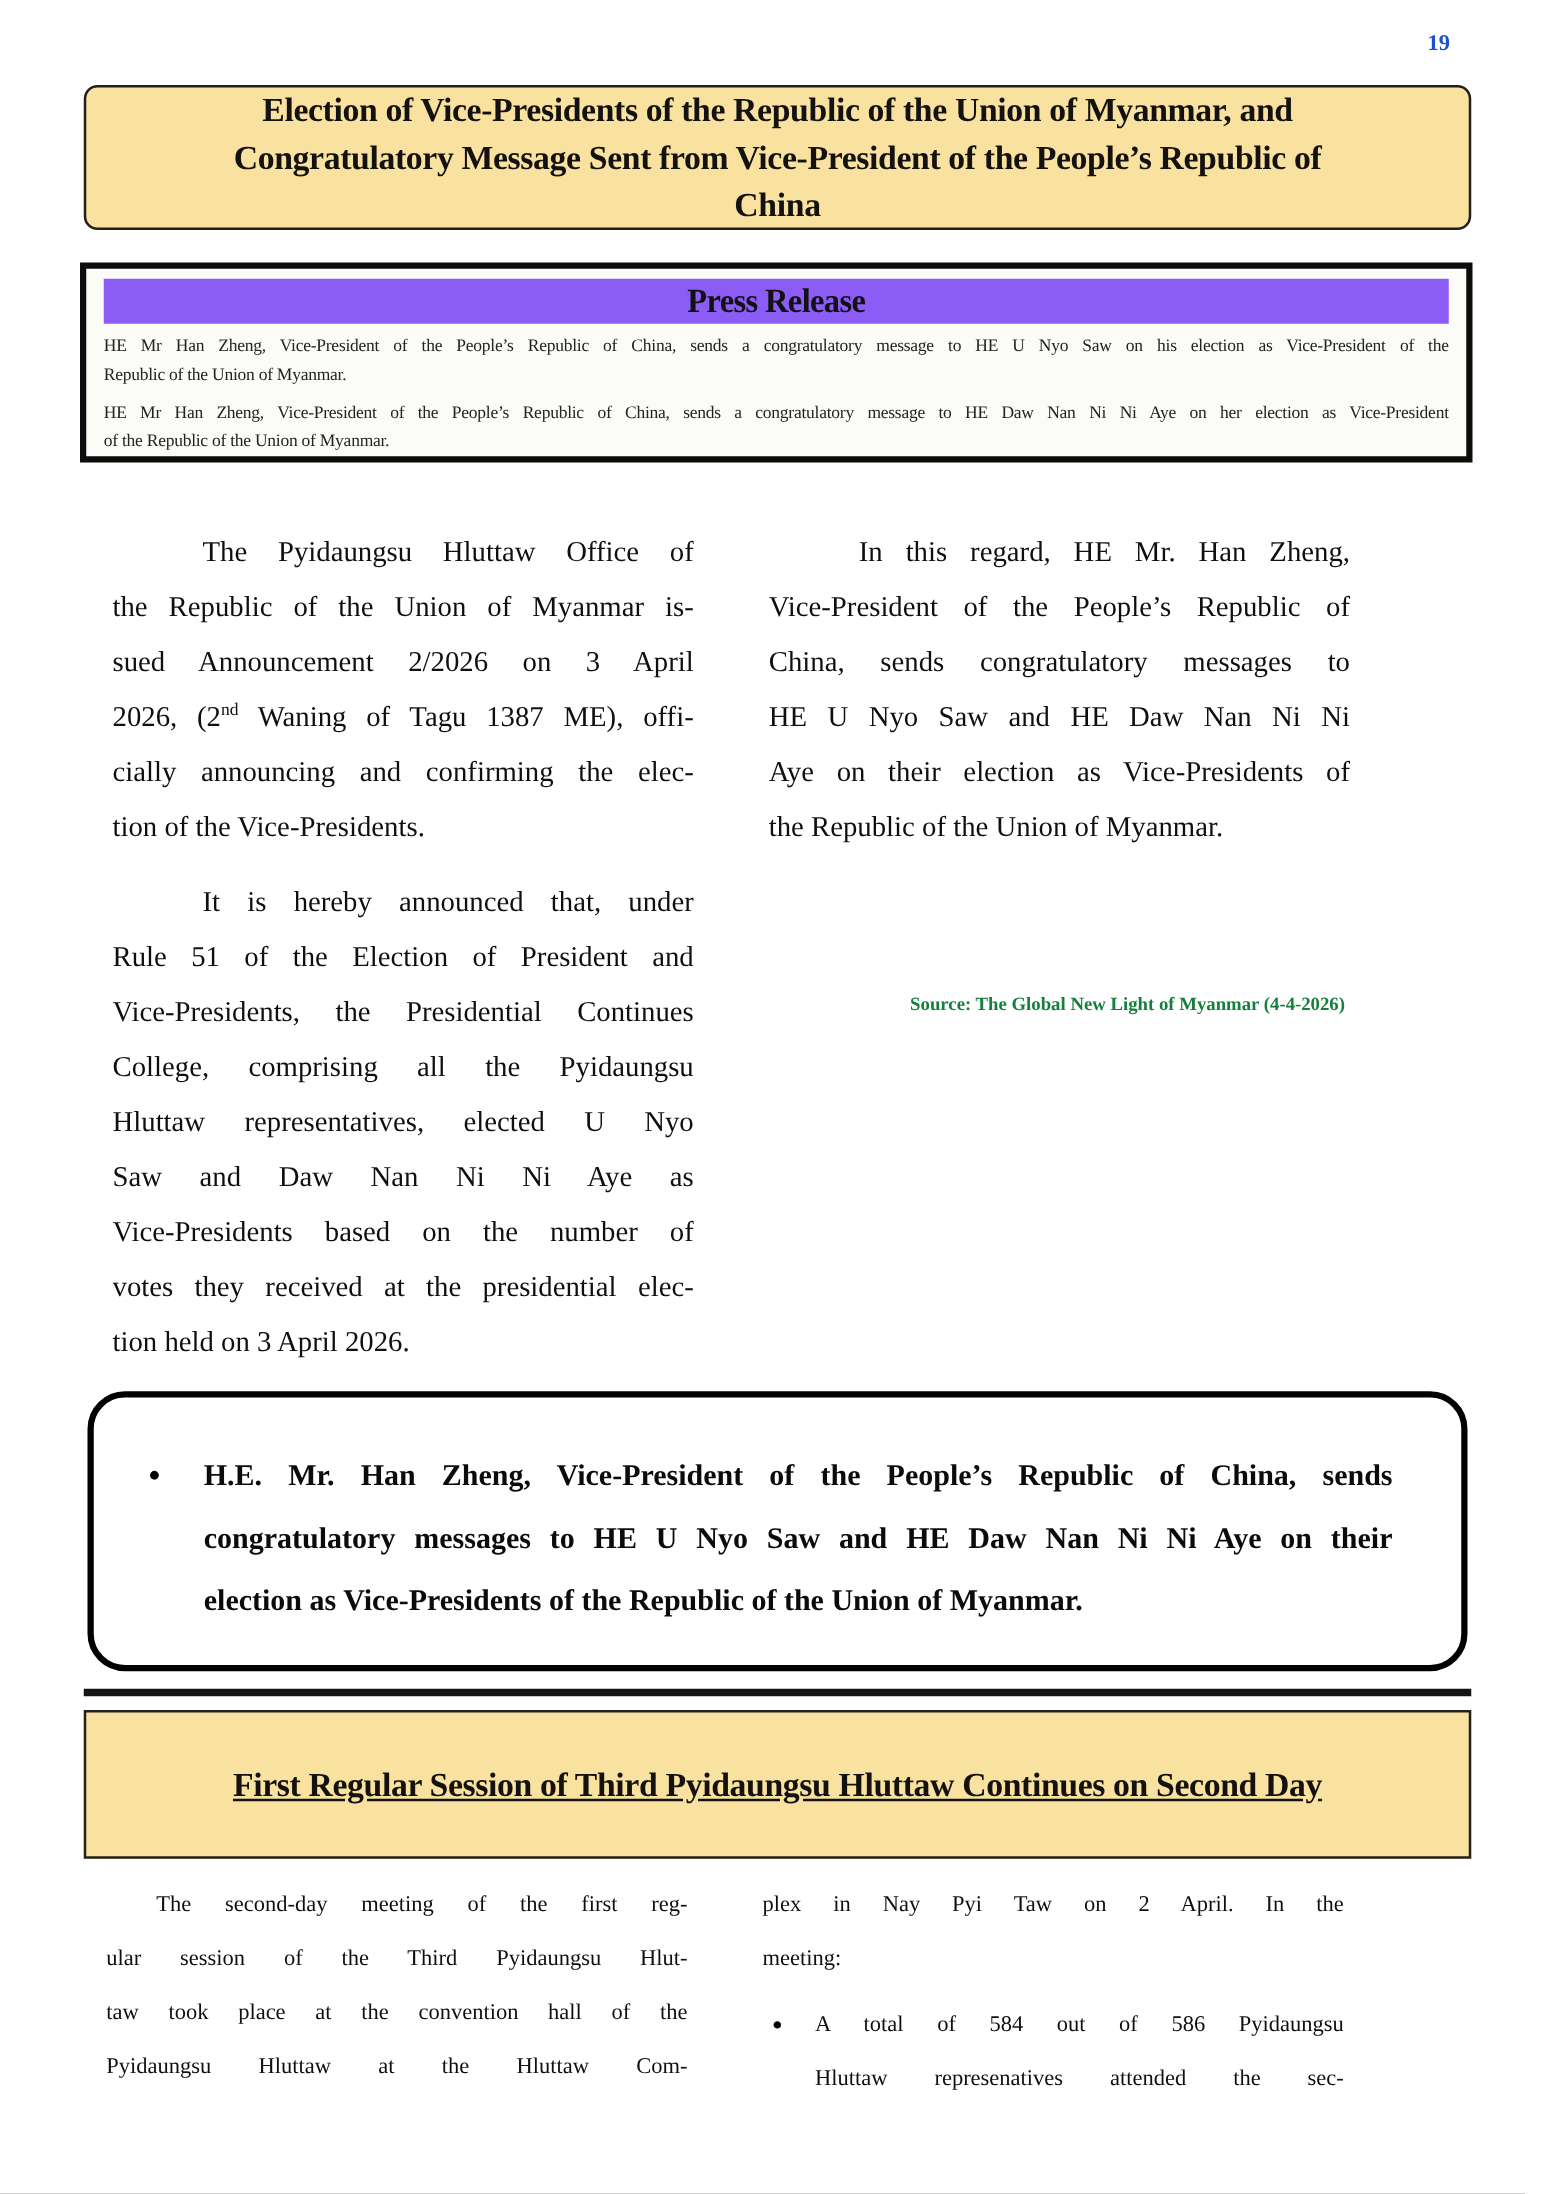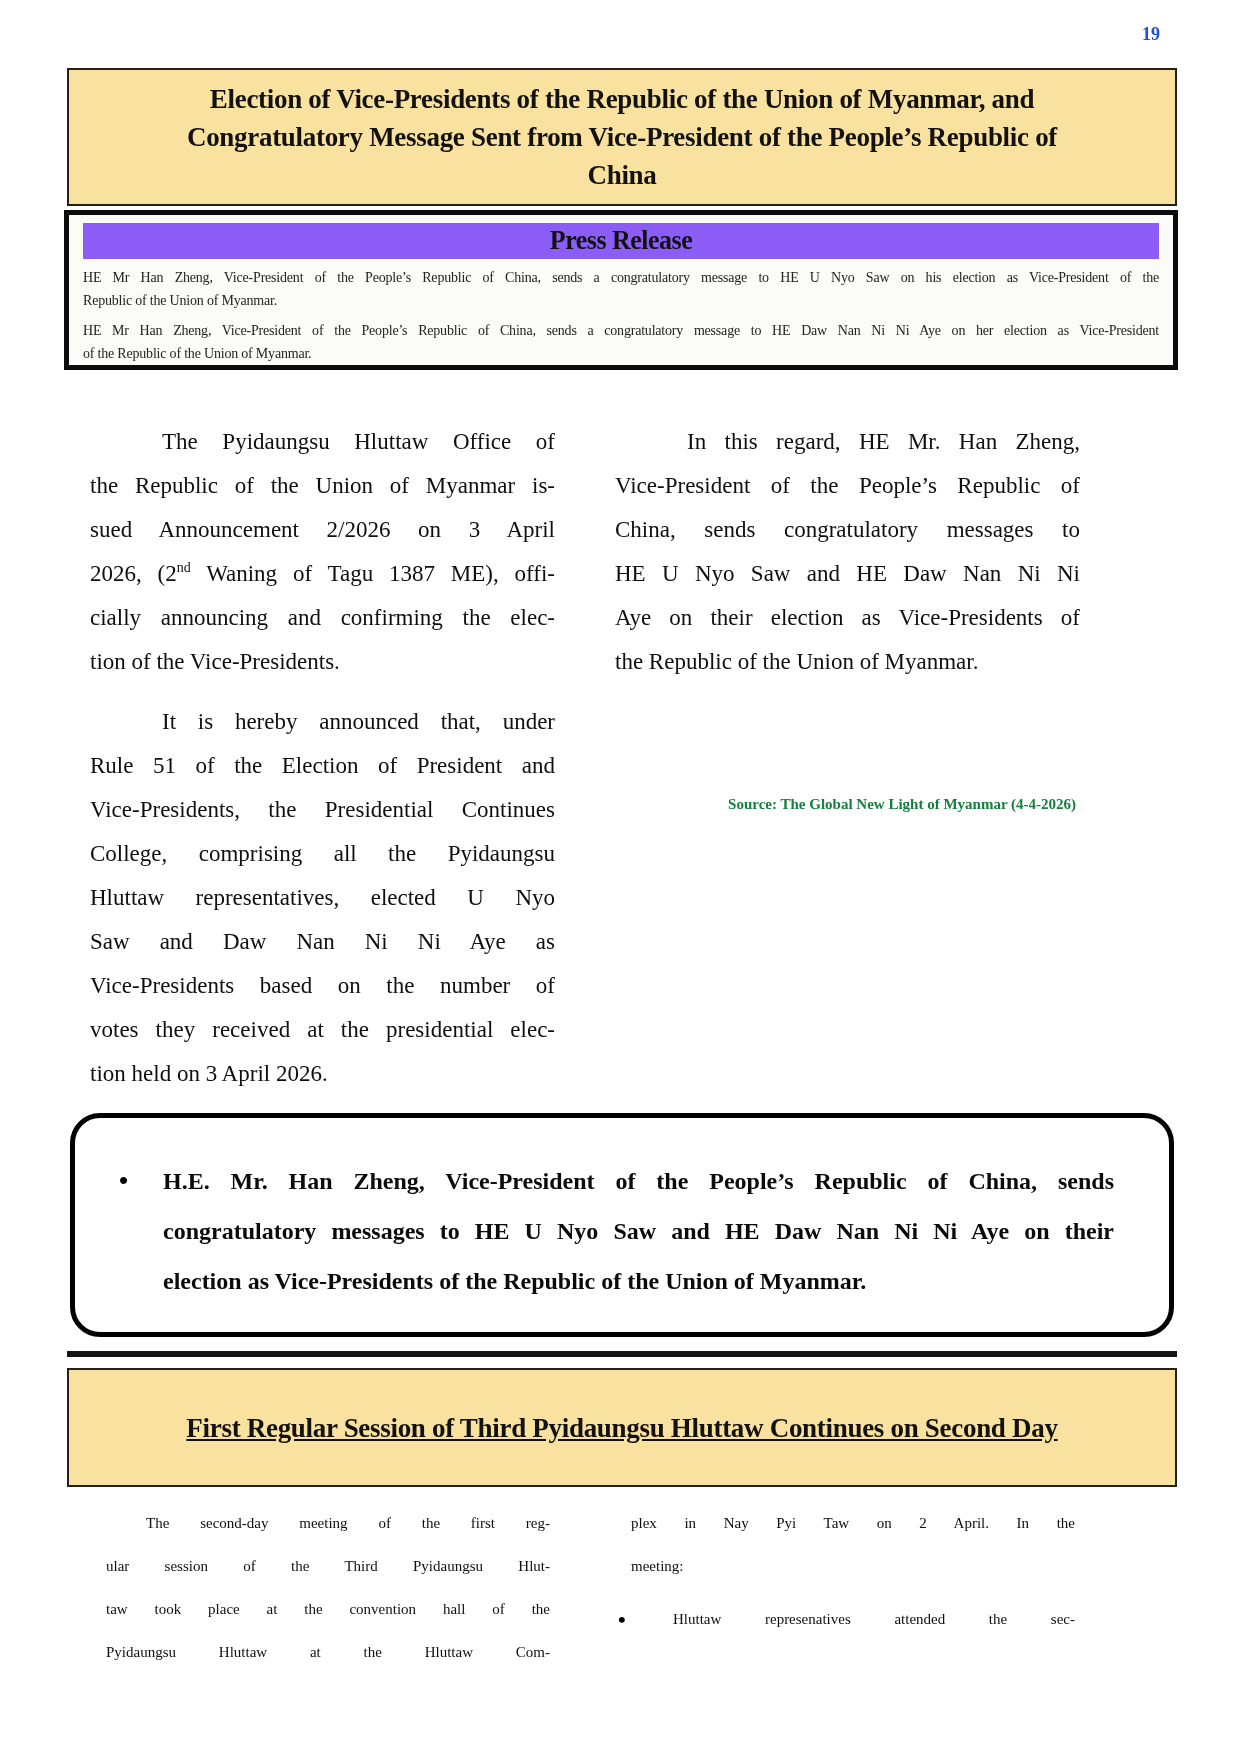--- a/index.html
+++ b/index.html
@@ -16,21 +16,21 @@
     font-size:18px;font-weight:bold;text-align:right;color:#1d4ed8;
   }
   
   .ybox{
     position:absolute;left:67px;width:1110px;
     background:#F9E29F;
     border:2px solid #23201a;
     box-sizing:border-box;
     display:flex;flex-direction:column;justify-content:center;
   }
-  .ybox1{top:68px;height:138px;}
+  .ybox1{top:68px;height:116px;border-radius:11px;}
   .ybox2{top:1368px;height:119px;text-decoration:underline;}
   .ytitle{
     text-align:center;font-weight:bold;font-size:27px;line-height:38px;color:#141210;
     letter-spacing:-0.3px;
   }
   
   .pressbox{
     position:absolute;top:210px;left:64px;width:1114px;height:160px;
     background:#fbfbf8;border:5px solid #0c0c0c;box-sizing:border-box;
     padding:8px 14px 6px 14px;
@@ -78,21 +78,21 @@
     width:44px;flex:none;font-size:26px;font-weight:bold;line-height:50px;color:#000;
   }
   .sumlines{flex:1;}
   .sl{font-size:24px;font-weight:bold;line-height:50px;height:50px;color:#0b0b0b;}
   
   .divider{
     position:absolute;top:1351px;left:67px;width:1110px;height:6px;background:#141414;
   }
   
   .cols2{top:1502px;}
-  .b2{font-size:15px;line-height:43px;height:43px;color:#0f0f0f;margin-left:21px;}
+  .b2{font-size:18px;line-height:43px;height:43px;color:#0f0f0f;}
   .ind2{padding-left:40px;box-sizing:border-box;}
   .li-row{display:flex;margin-top:10px;}
   .li-marker{width:42px;flex:none;font-size:22px;font-weight:bold;line-height:43px;padding-left:8px;box-sizing:border-box;color:#000;}
   .li-lines{flex:1;}
 </style>
 </head>
 <body>
 
 <div class="page">
 
@@ -176,19 +176,20 @@
       <div class="b2 jl">taw took place at the convention hall of the</div>
       <div class="b2 jl">Pyidaungsu Hluttaw at the Hluttaw Com-</div>
     </div>
     <div class="colgap"></div>
     <div class="col">
       <div class="b2 jl">plex in Nay Pyi Taw on 2 April. In the</div>
       <div class="b2 ll">meeting:</div>
       <div class="li-row">
         <div class="li-marker">•</div>
         <div class="li-lines">
+          <div class="b2 jl">A total of 584 out of 586 Pyidaungsu</div>
           <div class="b2 jl">Hluttaw represenatives attended the sec-</div>
         </div>
       </div>
     </div>
   </div>
 
 </div>
 
 </body></html>

